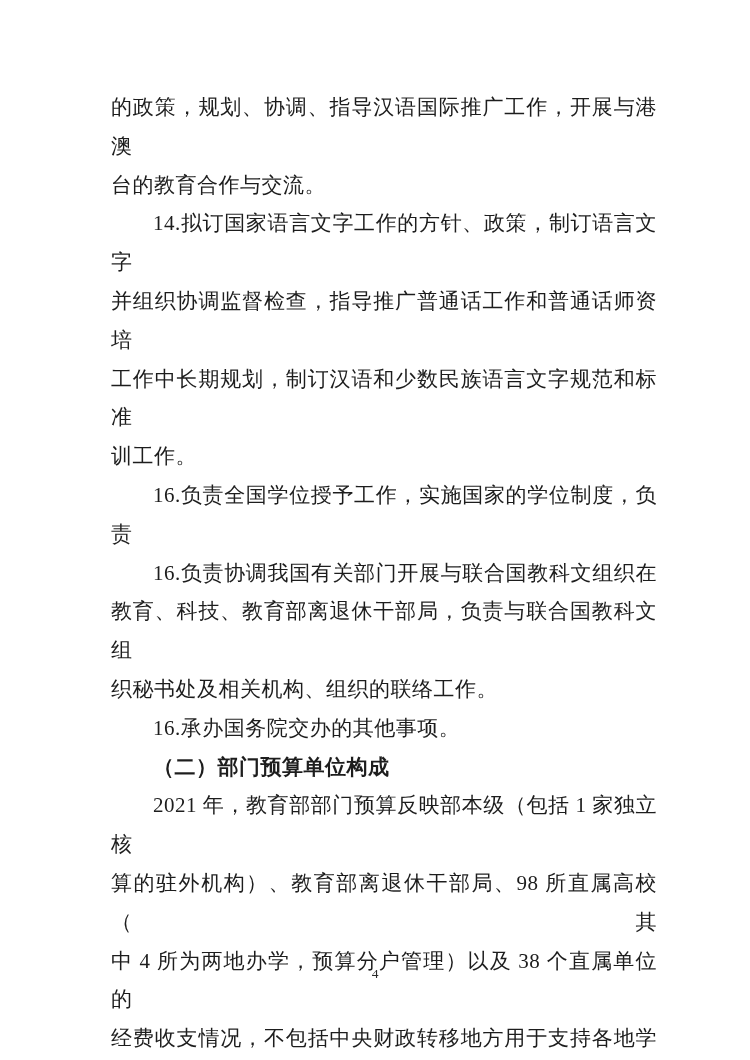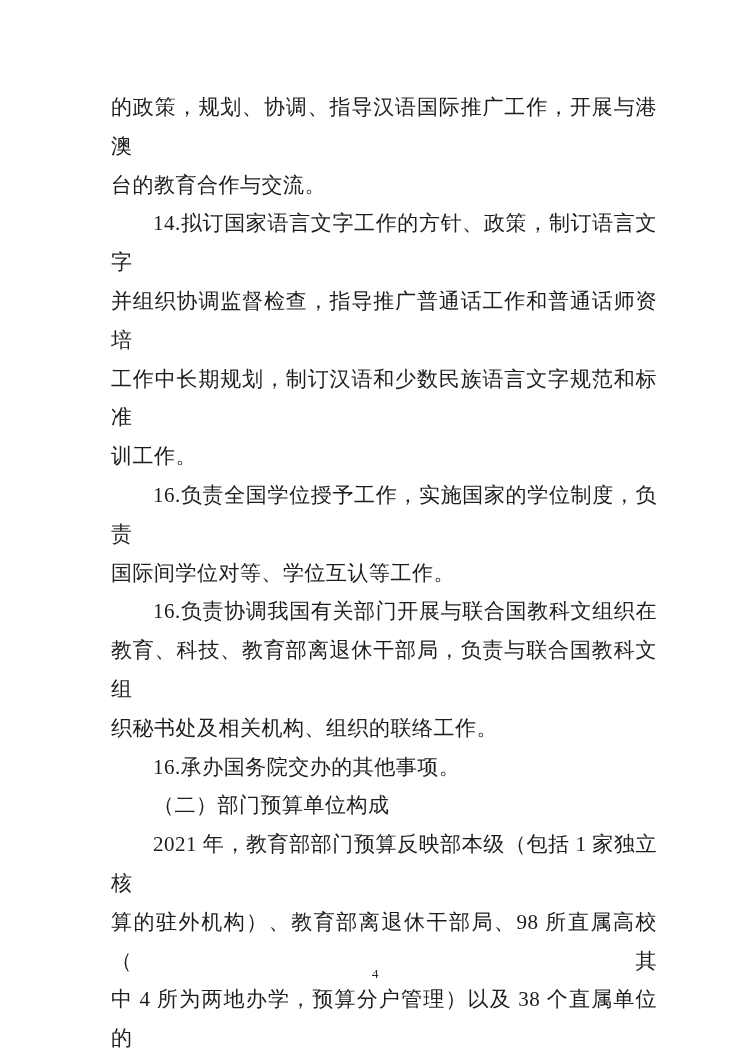--- a/index.html
+++ b/index.html
@@ -30,21 +30,21 @@
   }
   .line.justify {
     text-align: justify;
     text-align-last: justify;
     -moz-text-align-last: justify;
   }
   .line.indent {
     text-indent: 2em;
   }
   .line.bold {
-    font-weight: normal;
+    font-weight: bold;
   }
   .page-number {
     position: absolute;
     top: 966px;
     left: 0;
     width: 100%;
     text-align: center;
     font-size: 13.5px;
     color: #2a2a2a;
     font-family: "Liberation Serif", "DejaVu Serif", serif;
@@ -55,21 +55,20 @@
 
 <div class="page">
   <div class="doc-body">
       <div class="line justify">的政策，规划、协调、指导汉语国际推广工作，开展与港澳</div>
       <div class="line">台的教育合作与交流。</div>
       <div class="line indent justify">14.拟订国家语言文字工作的方针、政策，制订语言文字</div>
       <div class="line justify">并组织协调监督检查，指导推广普通话工作和普通话师资培</div>
       <div class="line justify">工作中长期规划，制订汉语和少数民族语言文字规范和标准</div>
       <div class="line">训工作。</div>
       <div class="line indent justify">16.负责全国学位授予工作，实施国家的学位制度，负责</div>
-      <div class="line">国际间学位对等、学位互认等工作。</div>
       <div class="line indent justify">16.负责协调我国有关部门开展与联合国教科文组织在</div>
       <div class="line justify">教育、科技、教育部离退休干部局，负责与联合国教科文组</div>
       <div class="line">织秘书处及相关机构、组织的联络工作。</div>
       <div class="line indent">16.承办国务院交办的其他事项。</div>
       <div class="line indent bold">（二）部门预算单位构成</div>
       <div class="line indent justify">2021 年，教育部部门预算反映部本级（包括 1 家独立核</div>
       <div class="line justify">算的驻外机构）、教育部离退休干部局、98 所直属高校（其</div>
       <div class="line justify">中 4 所为两地办学，预算分户管理）以及 38 个直属单位的</div>
       <div class="line justify">经费收支情况，不包括中央财政转移地方用于支持各地学前</div>
     </div>

